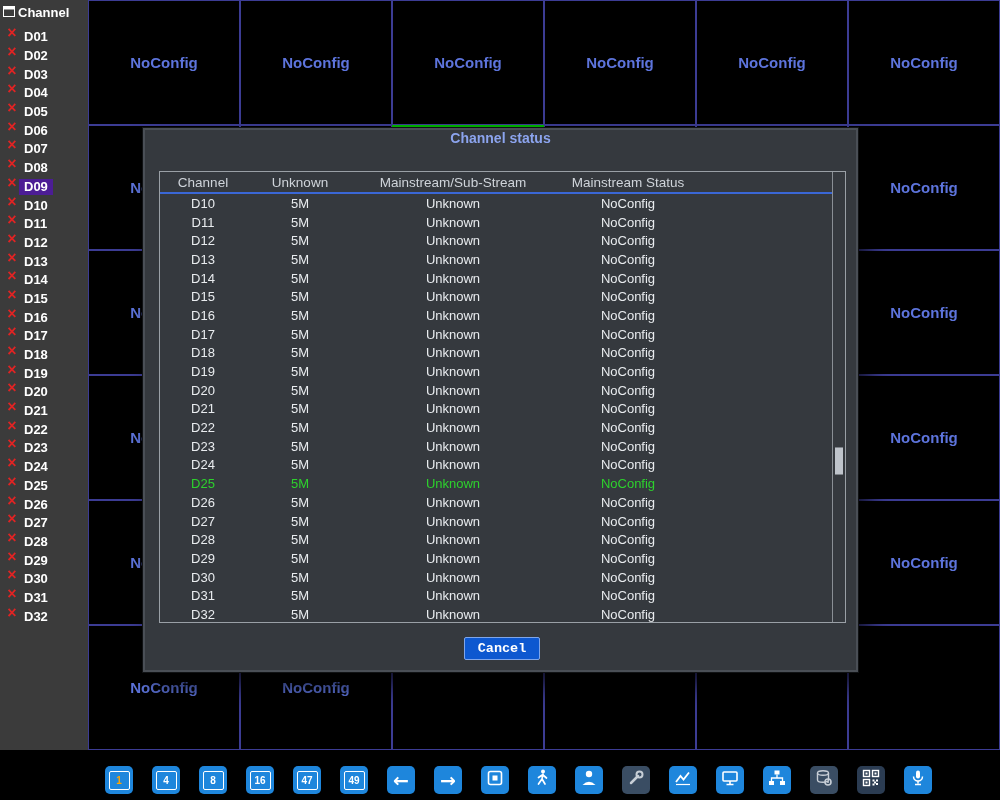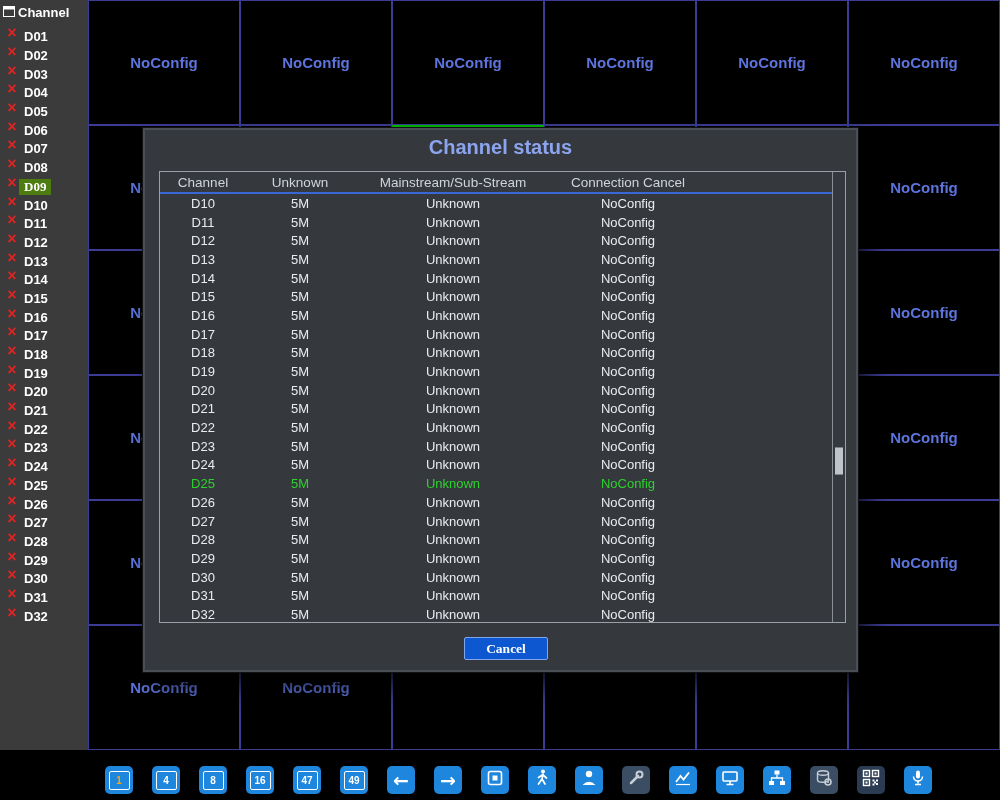--- a/index.html
+++ b/index.html
@@ -5,49 +5,49 @@
   html,body{margin:0;padding:0;background:#000;}
   body{font-family:"Liberation Sans",sans-serif;}
   .screen{position:relative;width:1000px;height:800px;background:#000;overflow:hidden;}
 
   
   .sidebar{position:absolute;left:0;top:0;width:88px;height:750px;background:#3b3b3b;color:#fff;}
   .sidebar-header{display:flex;align-items:center;gap:3px;height:24px;padding-left:3px;font-size:13px;font-weight:bold;}
   .channel-item{display:flex;align-items:center;height:18.7px;padding-left:5px;font-size:13px;font-weight:bold;cursor:default;}
   .x-icon{color:#e02424;font-size:16px;font-weight:bold;width:14px;line-height:1;text-align:center;}
   .ch-label{padding:0 5px;line-height:16px;margin-top:8px;}
-  .channel-item.selected .ch-label{background:#4d7c0f;font-family:Liberation Serif, serif;}
+  .channel-item.selected .ch-label{background:#4c1d95;}
 
   
   .grid{position:absolute;left:88px;top:0;width:912px;height:750px;display:grid;
         grid-template-columns:repeat(6,1fr);grid-template-rows:repeat(6,125px);}
   .tile{border:1px solid #3c3c94;background:#000;display:flex;align-items:center;justify-content:center;box-sizing:border-box;}
   .tile.selected{border:2px solid #00b800;}
   .tile-label{color:#5d74dc;font-size:15px;font-weight:bold;}
 
   
   .dialog{position:absolute;left:143px;top:128px;width:715px;height:544px;background:#35393e;
           border:2px solid #4a4f56;outline:1px solid #101214;box-sizing:border-box;
           box-shadow:10px 14px 22px rgba(0,0,0,0.75);}
-  .dialog-title{margin-top:6px;text-align:center;font-size:20px;font-weight:bold;color:#8ca4ee;}
+  .dialog-title{text-align:center;font-size:14px;font-weight:bold;color:#8ca4ee;}
   .table{position:absolute;left:14px;top:41px;width:687px;height:452px;border:1px solid #9aa0a6;box-sizing:border-box;}
   .thead{position:absolute;left:0;right:13px;top:0;height:20px;display:grid;
          grid-template-columns:86px 108px 198px 152px;align-items:center;text-align:center;
          color:#cfd4da;font-size:13.5px;border-bottom:2px solid #3a67d6;}
   .tbody{position:absolute;left:0;right:13px;top:22px;bottom:0;display:flex;flex-direction:column;overflow:hidden;}
   .tr{display:grid;grid-template-columns:86px 108px 198px 152px;height:18.7px;flex:0 0 18.7px;
       align-items:center;text-align:center;font-size:13px;}
   .td{color:#e9ecef;}
   .tr.green .td{color:#2dd12d;}
   .scrollbar{position:absolute;right:0;top:0;bottom:0;width:13px;border-left:1px solid #8a8f95;box-sizing:border-box;}
   .thumb{position:absolute;left:2px;right:2px;top:275px;height:26px;background:#bfc4cb;
          border-top:1px solid #7d8288;border-bottom:1px solid #7d8288;}
-  .cancel{position:absolute;left:319px;top:507px;width:84px;height:23px;background:#0d58d0;
+  .cancel{position:absolute;left:319px;top:507px;width:76px;height:23px;background:#0d58d0;
           border:1px solid #7fa6ea;border-radius:2px;color:#fff;font-size:13.5px;font-weight:bold;
-          font-family:Liberation Serif, serif;cursor:pointer;}
+          font-family:Liberation Mono, monospace;cursor:pointer;}
 
   
   .toolbar{position:absolute;left:0;top:750px;width:1000px;height:50px;background:#000;}
   .toolbar-icons{position:absolute;left:105px;top:16px;display:flex;gap:19px;}
   .tbtn{width:28px;height:28px;border-radius:5px;background:#1e86dc;display:flex;
         align-items:center;justify-content:center;box-sizing:border-box;cursor:pointer;}
   .tbtn.dark{background:#3a4d63;}
   .tbtn.qr{background:#2b3c52;}
   .viewbox{width:19px;height:17px;border:1px solid #fff;border-radius:2px;display:flex;
            align-items:center;justify-content:center;font-size:10px;font-weight:bold;color:#fff;}
@@ -484,21 +484,21 @@
   </div>
 
   <div class="dialog">
     <div class="dialog-title">Channel status</div>
     <div class="table">
       <div class="thead">
 
       <span class="th">Channel</span>
           <span class="th">Unknown</span>
           <span class="th">Mainstream/Sub-Stream</span>
-          <span class="th">Connection Cancel</span>
+          <span class="th">Mainstream Status</span>
         </div>
       <div class="tbody">
 
           <div class="tr">
             <span class="td">D10</span>
             <span class="td">5M</span>
             <span class="td">Unknown</span>
             <span class="td">NoConfig</span>
           </div>
 

